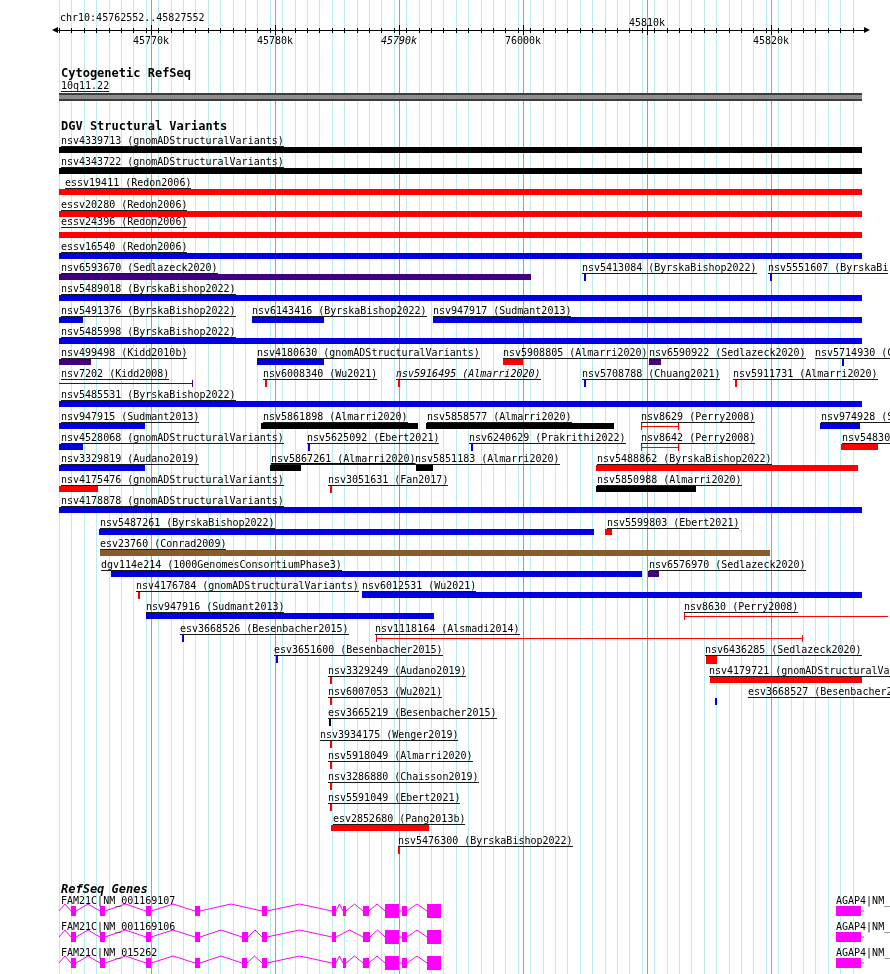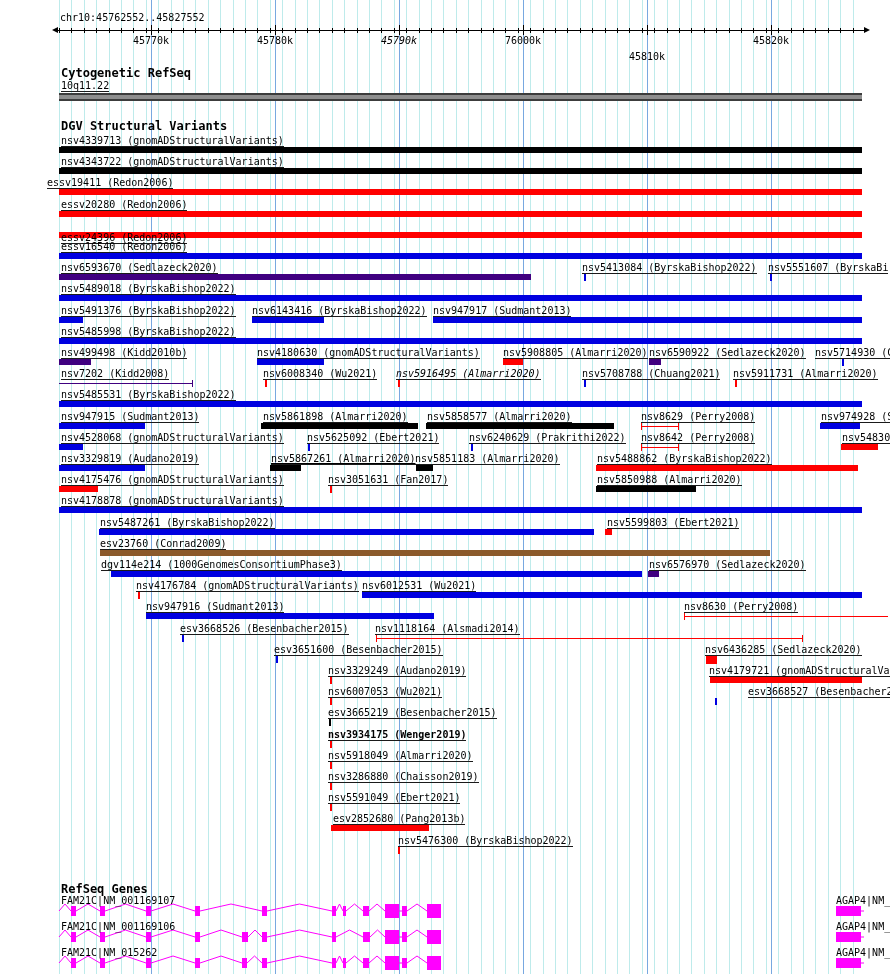--- a/index.html
+++ b/index.html
@@ -16,21 +16,21 @@
 </style>
 </head>
 <body>
 
 <div id="screen">
   <div class="lbl" style="left:60px;top:12px;">chr10:45762552..45827552</div>
   <div class="hdr" style="left:61px;top:67px;">Cytogenetic RefSeq</div>
   <div class="lbl ul" style="left:61px;top:80px;">10q11.22</div>
   <div class="glyph" id="cytoband-bar" style="left: 59px; top: 93px; width: 803px; height: 8px; background: rgb(142, 142, 142); border-top: 2px solid rgb(60, 60, 60); border-bottom: 2px solid rgb(60, 60, 60); box-sizing: border-box; z-index: 2;"></div>
   <div class="hdr" style="left:61px;top:120px;">DGV Structural Variants</div>
-  <div class="hdr" style="left:61px;top:883px;">RefSeq Genes</div>
+  <div class="hdr" style="left:61px;top:883px;font-style:italic;">RefSeq Genes</div>
 <div style="position: absolute; left: 59px; top: 0px; height: 974px; width: 1px; background: rgb(190, 235, 235); z-index: 0;"></div>
     <div style="position: absolute; left: 71px; top: 0px; height: 974px; width: 1px; background: rgb(190, 235, 235); z-index: 0;"></div>
     <div style="position: absolute; left: 84px; top: 0px; height: 974px; width: 1px; background: rgb(190, 235, 235); z-index: 0;"></div>
     <div style="position: absolute; left: 96px; top: 0px; height: 974px; width: 1px; background: rgb(190, 235, 235); z-index: 0;"></div>
     <div style="position: absolute; left: 109px; top: 0px; height: 974px; width: 1px; background: rgb(190, 235, 235); z-index: 0;"></div>
     <div style="position: absolute; left: 121px; top: 0px; height: 974px; width: 1px; background: rgb(190, 235, 235); z-index: 0;"></div>
     <div style="position: absolute; left: 133px; top: 0px; height: 974px; width: 1px; background: rgb(190, 235, 235); z-index: 0;"></div>
     <div style="position: absolute; left: 146px; top: 0px; height: 974px; width: 1px; background: rgb(190, 235, 235); z-index: 0;"></div>
     <div style="position: absolute; left: 158px; top: 0px; height: 974px; width: 1px; background: rgb(190, 235, 235); z-index: 0;"></div>
     <div style="position: absolute; left: 171px; top: 0px; height: 974px; width: 1px; background: rgb(190, 235, 235); z-index: 0;"></div>
@@ -165,32 +165,32 @@
     <div style="position: absolute; left: 853px; top: 28px; width: 1px; height: 5px; background: rgb(0, 0, 0); z-index: 2;"></div>
     <div style="position: absolute; left: 151px; top: 25px; width: 1px; height: 10px; background: rgb(0, 0, 0); z-index: 2;"></div>
     <div class="ticklabel" style="position: absolute; left: 120px; top: 35px;">45770k</div>
     <div style="position: absolute; left: 275px; top: 25px; width: 1px; height: 10px; background: rgb(0, 0, 0); z-index: 2;"></div>
     <div class="ticklabel" style="position: absolute; left: 244px; top: 35px;">45780k</div>
     <div style="position: absolute; left: 399px; top: 25px; width: 1px; height: 10px; background: rgb(0, 0, 0); z-index: 2;"></div>
     <div class="ticklabel" style="position: absolute; left: 368px; top: 35px; font-style: italic;">45790k</div>
     <div style="position: absolute; left: 523px; top: 25px; width: 1px; height: 10px; background: rgb(0, 0, 0); z-index: 2;"></div>
     <div class="ticklabel" style="position: absolute; left: 492px; top: 35px;">76000k</div>
     <div style="position: absolute; left: 647px; top: 25px; width: 1px; height: 10px; background: rgb(0, 0, 0); z-index: 2;"></div>
-    <div class="ticklabel" style="position: absolute; left: 616px; top: 51px;">45810k</div>
+    <div class="ticklabel" style="position: absolute; left: 616px; top: 17px;">45810k</div>
     <div style="position: absolute; left: 771px; top: 25px; width: 1px; height: 10px; background: rgb(0, 0, 0); z-index: 2;"></div>
     <div class="ticklabel" style="position: absolute; left: 740px; top: 35px;">45820k</div>
     <div class="lbl ul" style="position: absolute; left: 61px; top: 135px;">nsv4339713 (gnomADStructuralVariants)</div>
     <div style="position: absolute; left: 59px; top: 147px; width: 803px; height: 6px; background: rgb(0, 0, 0); z-index: 2;"></div>
     <div class="lbl ul" style="position: absolute; left: 61px; top: 156px;">nsv4343722 (gnomADStructuralVariants)</div>
     <div style="position: absolute; left: 59px; top: 168px; width: 803px; height: 6px; background: rgb(0, 0, 0); z-index: 2;"></div>
-    <div class="lbl ul" style="position: absolute; left: 47px; top: 177px;">essv19411 (Redon2006)</div>
+    <div class="lbl ul" style="position: absolute; left: 65px; top: 177px;">essv19411 (Redon2006)</div>
     <div style="position: absolute; left: 59px; top: 189px; width: 803px; height: 6px; background: rgb(255, 0, 0); z-index: 2;"></div>
     <div class="lbl ul" style="position: absolute; left: 61px; top: 199px;">essv20280 (Redon2006)</div>
     <div style="position: absolute; left: 59px; top: 211px; width: 803px; height: 6px; background: rgb(255, 0, 0); z-index: 2;"></div>
-    <div class="lbl ul" style="position: absolute; left: 61px; top: 232px;">essv24396 (Redon2006)</div>
+    <div class="lbl ul" style="position: absolute; left: 61px; top: 216px;">essv24396 (Redon2006)</div>
     <div style="position: absolute; left: 59px; top: 232px; width: 803px; height: 6px; background: rgb(255, 0, 0); z-index: 2;"></div>
     <div class="lbl ul" style="position: absolute; left: 61px; top: 241px;">essv16540 (Redon2006)</div>
     <div style="position: absolute; left: 59px; top: 253px; width: 803px; height: 6px; background: rgb(0, 0, 224); z-index: 2;"></div>
     <div class="lbl ul" style="position: absolute; left: 61px; top: 262px;">nsv6593670 (Sedlazeck2020)</div>
     <div style="position: absolute; left: 59px; top: 274px; width: 472px; height: 6px; background: rgb(64, 0, 128); z-index: 2;"></div>
     <div class="lbl ul" style="position: absolute; left: 582px; top: 262px;">nsv5413084 (ByrskaBishop2022)</div>
     <div style="position: absolute; left: 584px; top: 274px; width: 2px; height: 7px; background: rgb(0, 0, 224); z-index: 2;"></div>
     <div class="lbl ul" style="position: absolute; left: 768px; top: 262px;">nsv5551607 (ByrskaBi</div>
     <div style="position: absolute; left: 770px; top: 274px; width: 2px; height: 7px; background: rgb(0, 0, 224); z-index: 2;"></div>
     <div class="lbl ul" style="position: absolute; left: 61px; top: 283px;">nsv5489018 (ByrskaBishop2022)</div>
@@ -298,21 +298,21 @@
     <div class="lbl ul" style="position: absolute; left: 328px; top: 665px;">nsv3329249 (Audano2019)</div>
     <div style="position: absolute; left: 330px; top: 677px; width: 2px; height: 7px; background: rgb(255, 0, 0); z-index: 2;"></div>
     <div class="lbl ul" style="position: absolute; left: 709px; top: 665px;">nsv4179721 (gnomADStructuralVar</div>
     <div style="position: absolute; left: 710px; top: 677px; width: 152px; height: 6px; background: rgb(255, 0, 0); z-index: 2;"></div>
     <div class="lbl ul" style="position: absolute; left: 328px; top: 686px;">nsv6007053 (Wu2021)</div>
     <div style="position: absolute; left: 330px; top: 698px; width: 2px; height: 7px; background: rgb(255, 0, 0); z-index: 2;"></div>
     <div class="lbl ul" style="position: absolute; left: 716px; top: 686px; margin-left: 32px;">esv3668527 (Besenbacher2015)</div>
     <div style="position: absolute; left: 715px; top: 698px; width: 2px; height: 7px; background: rgb(0, 0, 224); z-index: 2;"></div>
     <div class="lbl ul" style="position: absolute; left: 328px; top: 707px;">esv3665219 (Besenbacher2015)</div>
     <div style="position: absolute; left: 329px; top: 719px; width: 2px; height: 7px; background: rgb(0, 0, 0); z-index: 2;"></div>
-    <div class="lbl ul" style="position: absolute; left: 328px; top: 729px; font-weight: bold;">nsv3934175 (Wenger2019)</div>
+    <div class="lbl ul" style="position: absolute; left: 320px; top: 729px;">nsv3934175 (Wenger2019)</div>
     <div style="position: absolute; left: 330px; top: 741px; width: 2px; height: 7px; background: rgb(255, 0, 0); z-index: 2;"></div>
     <div class="lbl ul" style="position: absolute; left: 328px; top: 750px;">nsv5918049 (Almarri2020)</div>
     <div style="position: absolute; left: 330px; top: 762px; width: 2px; height: 7px; background: rgb(255, 0, 0); z-index: 2;"></div>
     <div class="lbl ul" style="position: absolute; left: 328px; top: 771px;">nsv3286880 (Chaisson2019)</div>
     <div style="position: absolute; left: 330px; top: 783px; width: 2px; height: 7px; background: rgb(255, 0, 0); z-index: 2;"></div>
     <div class="lbl ul" style="position: absolute; left: 328px; top: 792px;">nsv5591049 (Ebert2021)</div>
     <div style="position: absolute; left: 330px; top: 804px; width: 2px; height: 7px; background: rgb(255, 0, 0); z-index: 2;"></div>
     <div class="lbl ul" style="position: absolute; left: 333px; top: 813px;">esv2852680 (Pang2013b)</div>
     <div style="position: absolute; left: 331px; top: 825px; width: 98px; height: 6px; background: rgb(255, 0, 0); z-index: 2;"></div>
     <div class="lbl ul" style="position: absolute; left: 398px; top: 835px;">nsv5476300 (ByrskaBishop2022)</div>

